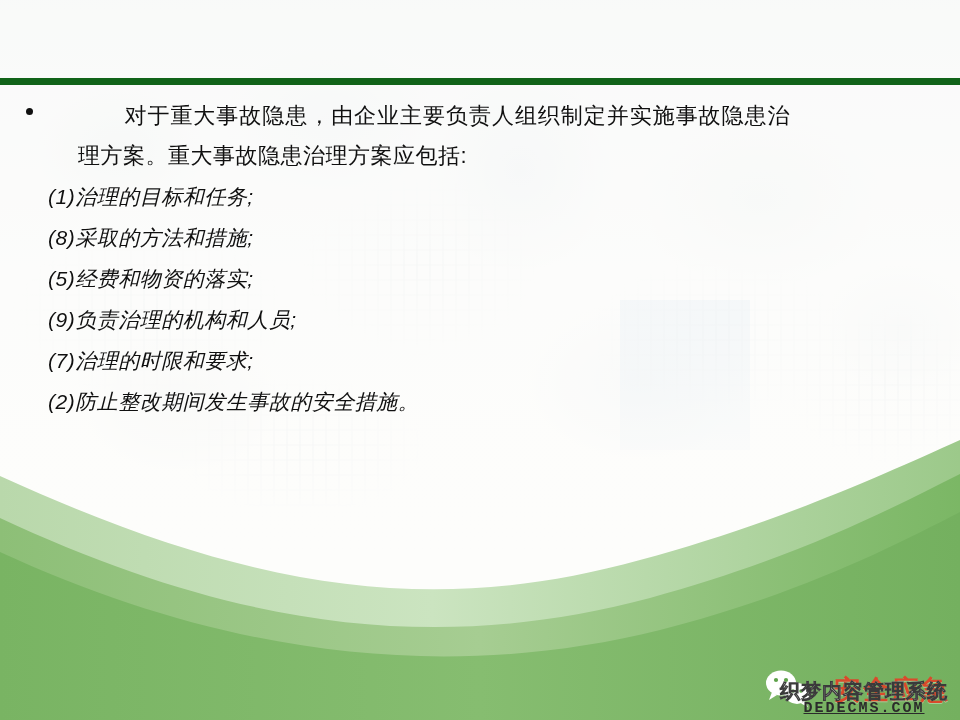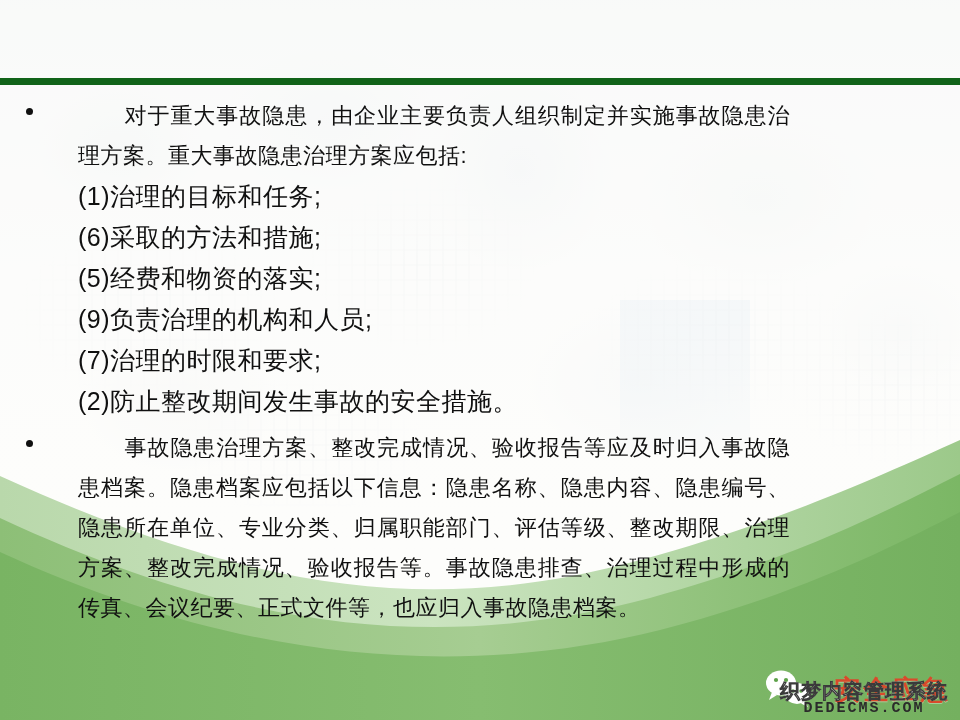--- a/index.html
+++ b/index.html
@@ -90,25 +90,26 @@
     line-height:40px;
     letter-spacing:.5px;
     text-align:justify;
     text-justify:inter-ideograph;
   }
   .para .indent{display:inline-block;width:46px;}
   .sublist{
     margin:0;padding:0;list-style:none;
   }
   .sublist li{
-    font-size:25px;
+    font-size:21px;
     line-height:41px;
-    padding-left:78px;
+    padding-left:48px;
     letter-spacing:.5px;
     white-space:nowrap;
+    font-style:italic;
   }
   .p2{
     margin-top:4px;
     font-size:22px;
     line-height:40px;
   }
 
   
   .logo{
     position:absolute;right:10px;bottom:12px;
@@ -124,20 +125,21 @@
     position:absolute;right:12px;bottom:4px;
     text-align:center;line-height:1.0;
   }
   .wm-cn{
     font-size:20px;font-weight:bold;color:#ffffff;letter-spacing:1px;
     -webkit-text-stroke:.6px #3a3a3a;
   }
   .wm-en{
     font-size:15px;font-weight:bold;color:#2b2b2b;letter-spacing:2px;
     font-family:"Liberation Mono","DejaVu Sans Mono",monospace;
+    text-decoration:underline;
   }
 </style>
 </head>
 <body>
 
 <div id="slide">
 
   <div class="photo-bg"></div>
   <div class="photo-grid"></div>
   <div class="photo-tint"></div>
@@ -175,31 +177,27 @@
 
   <div class="content">
 
     <div class="bullet-row">
       <span class="bullet-dot"></span>
       <p class="para"><span class="indent"></span><span>对于重大事故隐患，由企业主要负责人组织制定并实施事故隐患治理方案。重大事故隐患治理方案应包括:</span></p>
     </div>
 
     <ul class="sublist">
       <li>(1)治理的目标和任务;</li>
-      <li>(6)采取的方法和措施;</li>
+      <li>(8)采取的方法和措施;</li>
       <li>(5)经费和物资的落实;</li>
       <li>(9)负责治理的机构和人员;</li>
       <li>(7)治理的时限和要求;</li>
       <li>(2)防止整改期间发生事故的安全措施。</li>
     </ul>
 
-    <div class="bullet-row" style="margin-top:6px;">
-      <span class="bullet-dot"></span>
-      <p class="para p2"><span class="indent"></span><span>事故隐患治理方案、整改完成情况、验收报告等应及时归入事故隐患档案。隐患档案应包括以下信息：隐患名称、隐患内容、隐患编号、隐患所在单位、专业分类、归属职能部门、评估等级、整改期限、治理方案、整改完成情况、验收报告等。事故隐患排查、治理过程中形成的传真、会议纪要、正式文件等，也应归入事故隐患档案。</span></p>
-    </div>
 
   </div>
 
   <div class="logo">
     <span class="wechat-icon">
       <svg viewBox="0 0 52 40" xmlns="http://www.w3.org/2000/svg">
         <g fill="#ffffff">
           <ellipse cx="19" cy="15" rx="15" ry="12.4"></ellipse>
           <path d="M10,24 L7,32 L15,27 Z"></path>
           <ellipse cx="35" cy="25.5" rx="12.5" ry="10.4"></ellipse>

